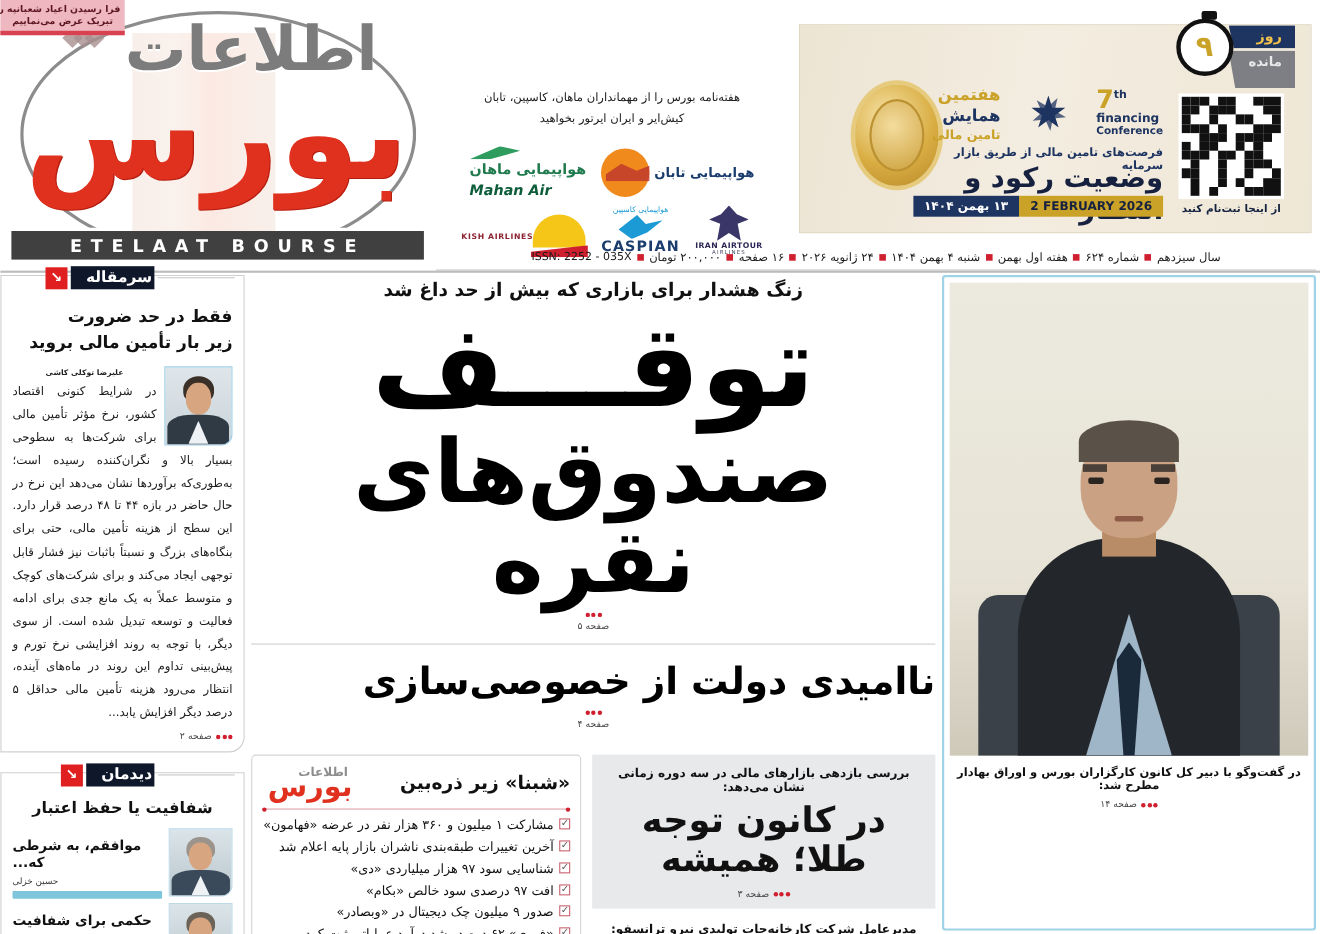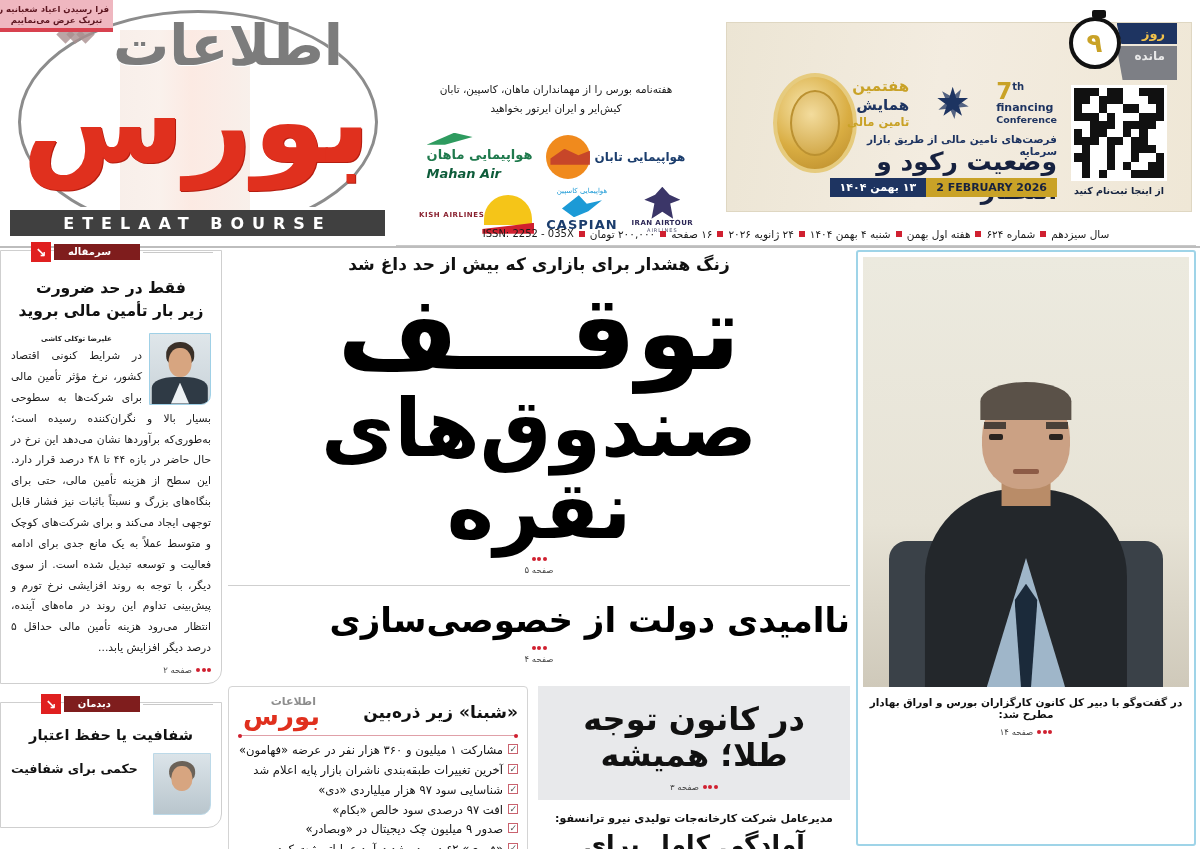--- a/index.html
+++ b/index.html
@@ -168,26 +168,26 @@
     background:#fff; padding:20px 10px 8px 10px;
   }
   .tag {
     position:absolute; right:4px; top:-9px; display:flex; align-items:center; gap:3px;
   }
   .tag-arrow {
     width:20px; height:20px; background:#e02020; display:flex; align-items:center;
     justify-content:center; color:#fff; font-size:13px; font-weight:800; line-height:1;
   }
   .tag-label {
-    background:#7f1d1d; color:#fff; font-size:10px; font-weight:800;
-    padding:2px 29px 3px 14px; letter-spacing:1px;
+    background:#0f172a; color:#fff; font-size:14px; font-weight:800;
+    padding:2px 2px 3px 14px; letter-spacing:1px;
   }
   .tag-rule { flex:1; height:1px; background:#c9c9c9; min-width:70px; margin-right:4px; }
 
-  .ed-title { font-size:15.5px; font-weight:800; color:#111; text-align:center;
+  .ed-title { font-size:15.5px; font-weight:800; color:#111; 
               line-height:1.5; margin:6px 0 9px; }
   .ed-body { font-size:10.7px; line-height:1.95; color:#1b1b1b; text-align:justify; }
   .ed-photo {
     float:right; width:62px; height:72px; margin:0 0 3px 7px;
     border:1px solid #9fd0e6; border-radius:0 0 10px 0; overflow:hidden; position:relative;
     background:linear-gradient(#dfe6ea,#c9d3d9);
   }
   .ed-cap { font-size:7px; text-align:center; color:#222; margin-top:2px; font-weight:700; }
   .pageref { display:flex; align-items:center; gap:4px; margin-top:6px; }
   .pr-dots { display:flex; gap:1.5px; }
@@ -578,20 +578,35 @@
     </div>
 
     <div class="panel panel2">
       <div class="tag">
         <span class="tag-rule"></span>
         <span class="tag-label">دیدمان</span>
         <span class="tag-arrow">↘</span>
       </div>
       <div class="op-title">شفافیت یا حفظ اعتبار</div>
 
+      <div class="op-item">
+        <div class="op-photo">
+          <div class="face">
+              <div class="hair" style="background:#9a948c"></div>
+              <div class="skin"></div>
+              <div class="suit" style="background:#3b4a5a"></div>
+              <div class="shirt"></div>
+            </div>
+        </div>
+        <div class="op-txt">
+          <div class="op-h">موافقم، به شرطی که...</div>
+          <div class="op-n">حسین خزلی</div>
+          <div class="op-bar"></div>
+        </div>
+      </div>
 
       <div class="op-item">
         <div class="op-photo">
           <div class="face">
               <div class="hair" style="background:#6b6258"></div>
               <div class="skin"></div>
             </div>
         </div>
         <div class="op-txt">
           <div class="op-h">حکمی برای شفافیت</div>
@@ -625,20 +640,21 @@
           <i></i>
           <i></i>
         </span>
       <span class="pr-txt">صفحه ۴</span>
     </div>
 
     <div class="cboxes">
 
       <div class="goldcol">
         <div class="goldbox">
+          <div class="gb-kick">بررسی بازدهی بازارهای مالی در سه دوره زمانی نشان می‌دهد:</div>
           <div class="gb-head">
             <div>در کانون توجه</div>
             <div>طلا؛ همیشه</div>
           </div>
           <div class="gb-ref">
             <span class="pr-dots">
                 <i></i>
                 <i></i>
                 <i></i>
               </span>

